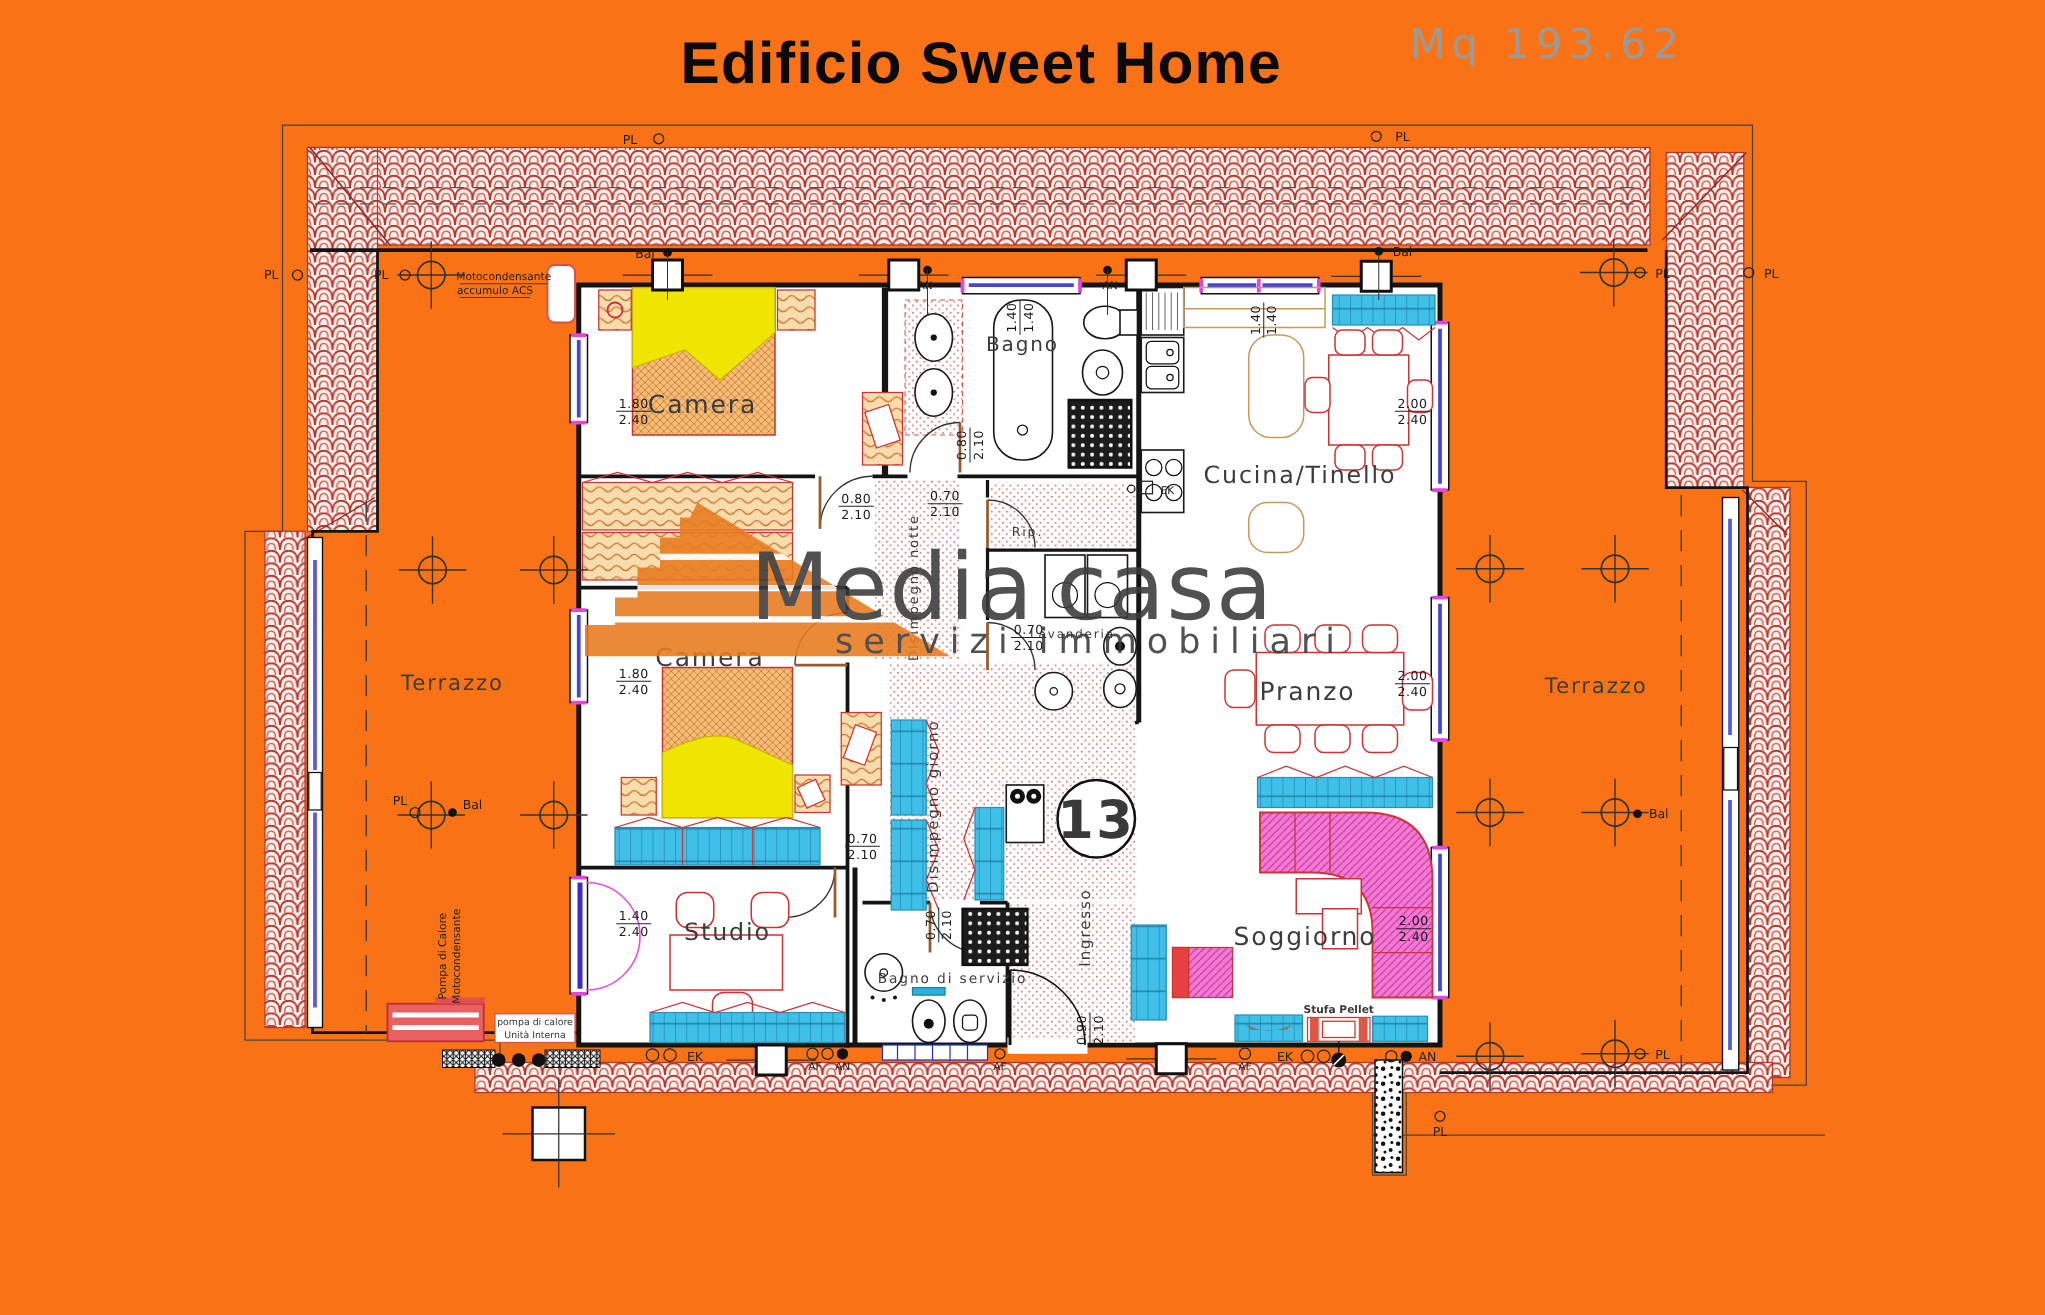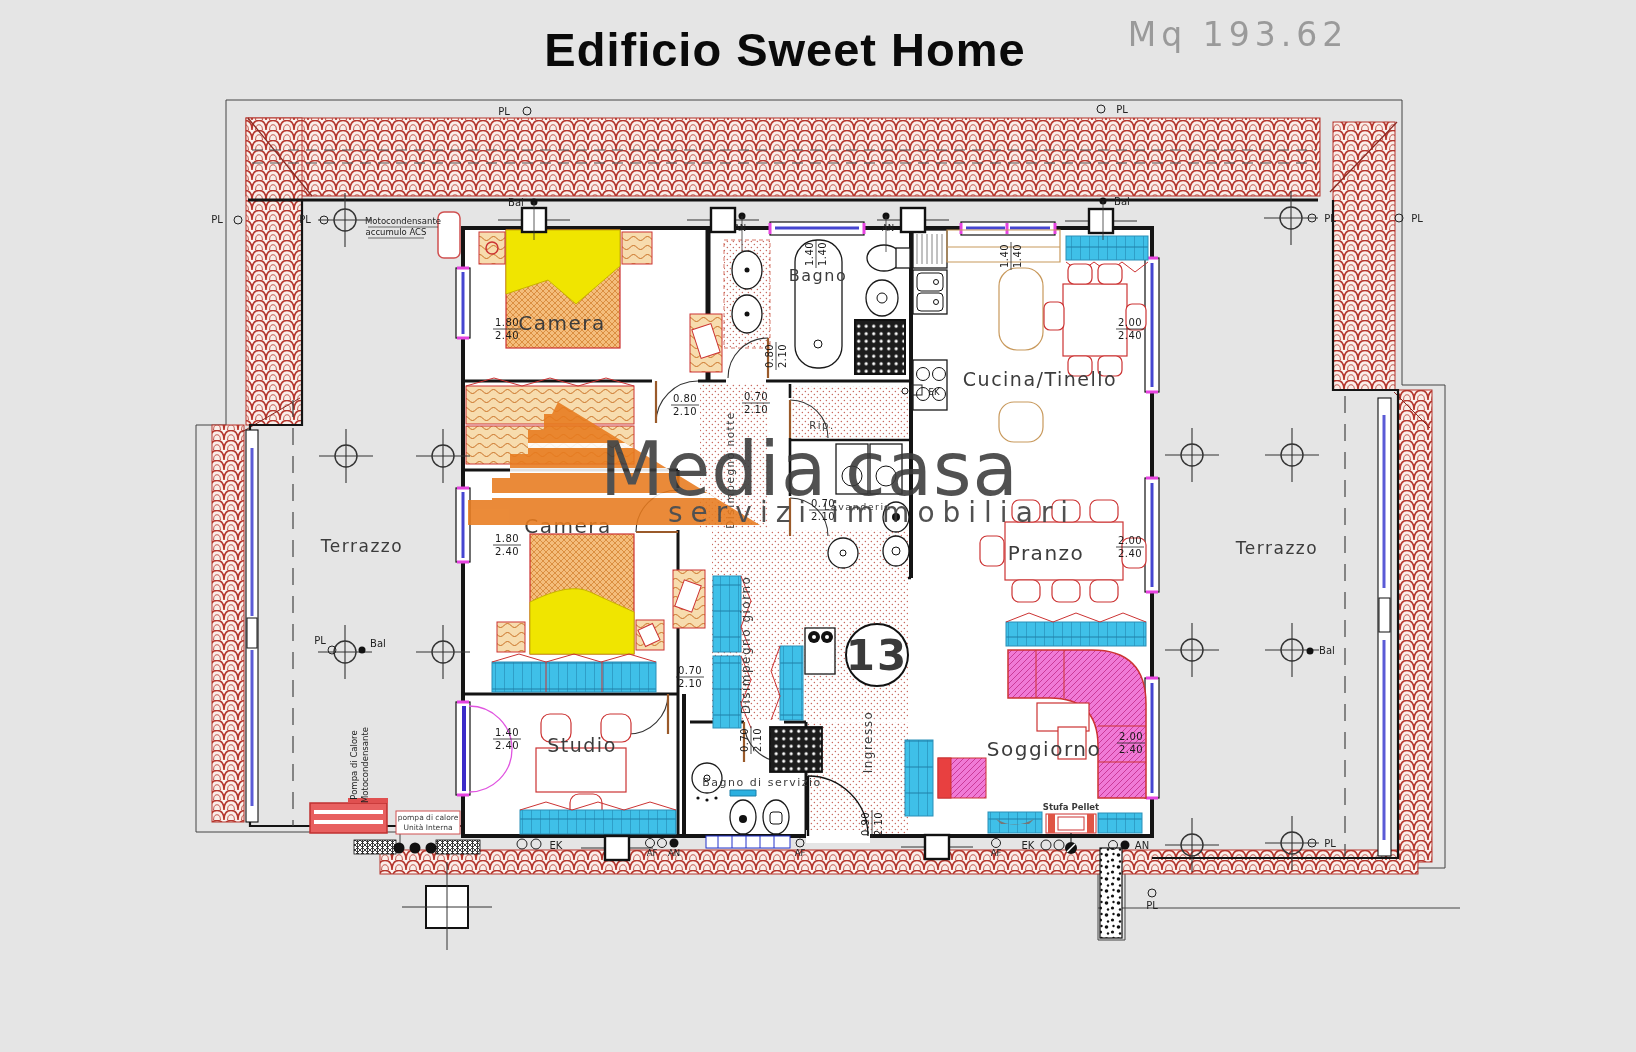--- a/index.html
+++ b/index.html
@@ -1,16 +1,16 @@
 <!DOCTYPE html>
 <html><head>
 <meta charset="utf-8">
 <style>
   html,body{margin:0;padding:0;background:#fff;}
-  .page{position:relative;width:1636px;height:1052px;background:#e5e5e5;overflow:hidden;
+  .page{position:relative;width:1636px;height:1052px;background:#f97316;overflow:hidden;
         font-family:"DejaVu Sans",sans-serif;}
   svg{position:absolute;left:0;top:0;}
   text{font-family:"DejaVu Sans",sans-serif;fill:#3a3a3a;}
   .title-text{font-family:"Liberation Sans",sans-serif;font-weight:bold;fill:#0a0a0a;letter-spacing:1px;}
   .area-text{fill:#9a9a9a;letter-spacing:5px;}
   .room-lb{fill:#3c3c3c;letter-spacing:1.5px;}
   .dim-t{fill:#1a1a1a;font-size:10px;letter-spacing:.4px;}
   .mk{fill:#222;font-size:10px;}
   .mk-s{fill:#222;font-size:8.5px;}
   .wall{stroke:#141414;fill:none;}

